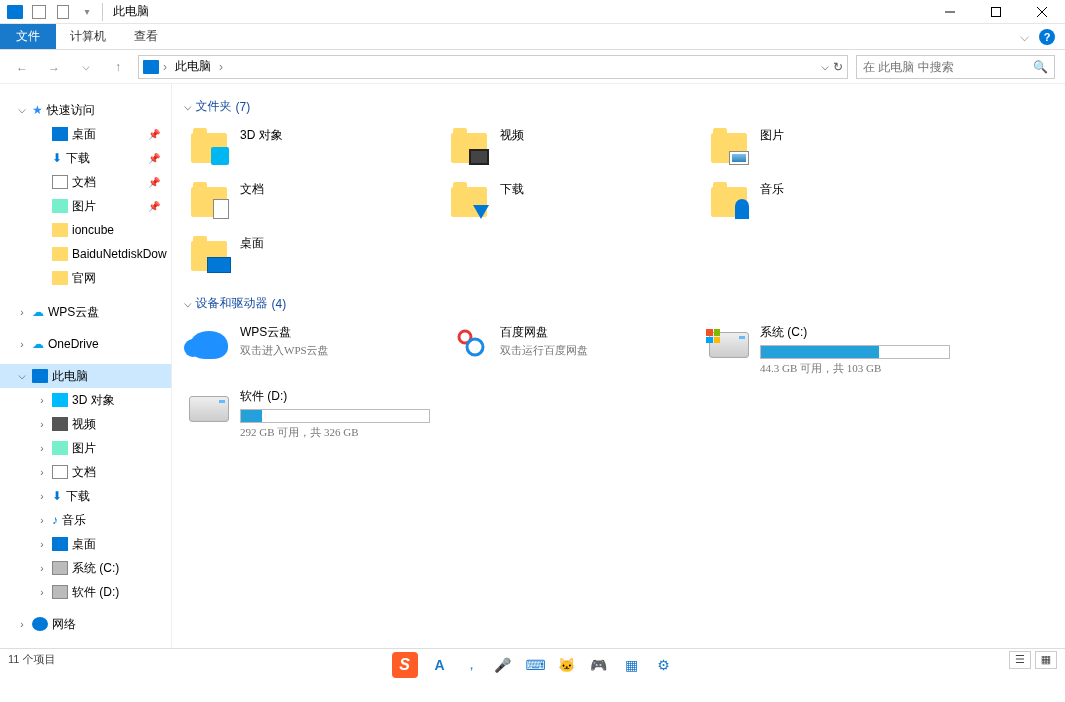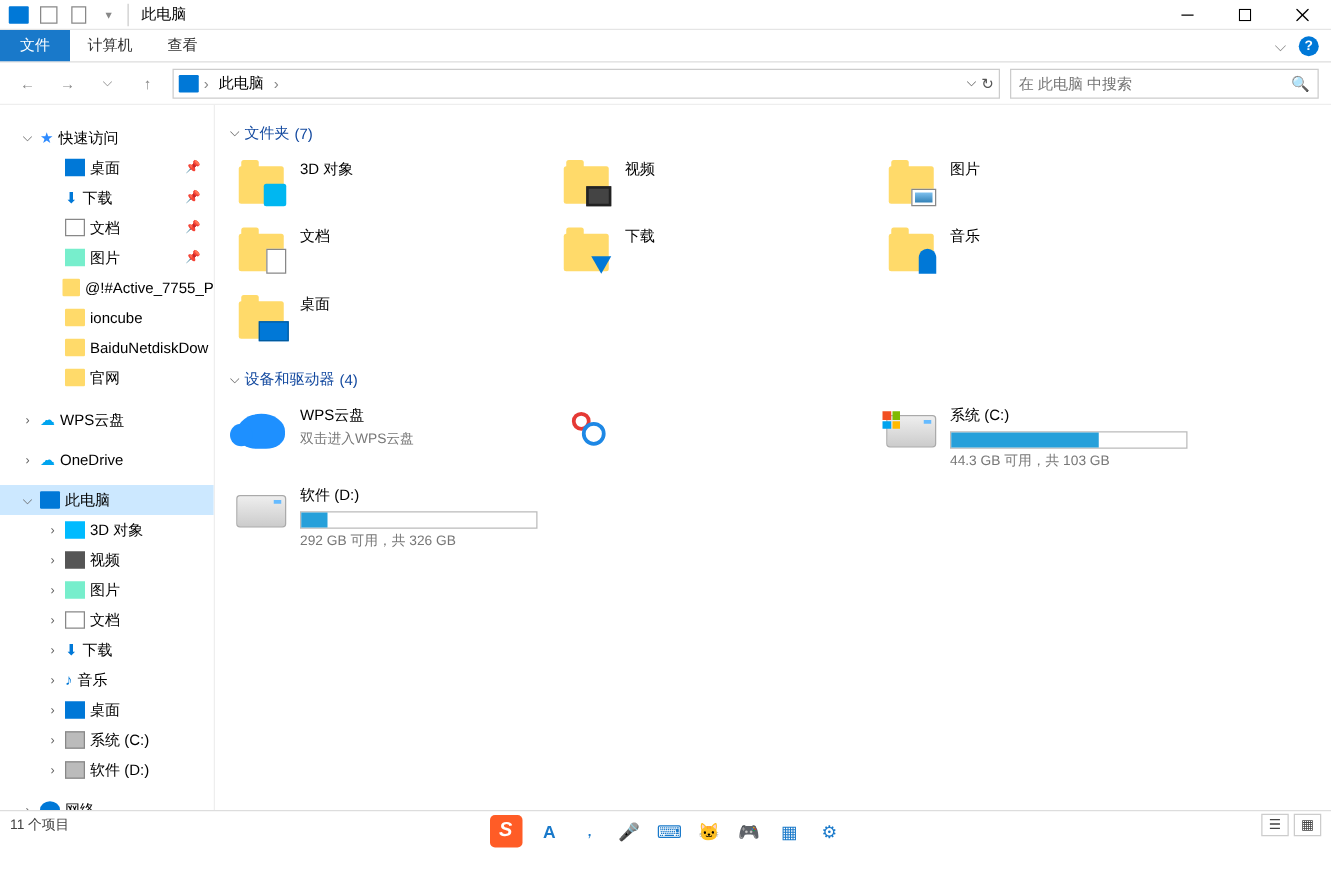--- a/index.html
+++ b/index.html
@@ -21,21 +21,21 @@
 .menubar .right { margin-left: auto; display: flex; align-items: center; gap: 10px; padding-right: 10px; }
 .help-icon { width: 16px; height: 16px; border-radius: 50%; background: #0078D7; color:#fff; font-size:11px; display:flex; align-items:center; justify-content:center; font-weight:bold; }
 
 
 .navbar { height: 34px; display: flex; align-items: center; gap: 8px; padding: 0 10px; border-bottom: 1px solid #eee; }
 .navbar .nav-arrow { width: 24px; height: 24px; display: flex; align-items: center; justify-content: center; color: #888; }
 .navbar .addr { flex: 1; height: 24px; border: 1px solid #ccc; display: flex; align-items: center; padding: 0 4px; gap: 4px; }
 .navbar .addr .crumb { padding: 2px 4px; }
 .navbar .addr .sep { color: #888; }
 .navbar .addr .refresh { margin-left: auto; display:flex; gap:4px; align-items:center; }
-.navbar .search { width: 247px; height: 24px; border: 1px solid #ccc; display: flex; align-items: center; padding: 0 6px; color: #888; }
+.navbar .search { width: 199px; height: 24px; border: 1px solid #ccc; display: flex; align-items: center; padding: 0 6px; color: #888; }
 .navbar .search input { border:none; outline:none; flex:1; font-size:12px; color:#888; }
 
 
 .main { display: flex; height: calc(702px - 24px - 26px - 34px - 22px - 32px); }
 .tree { width: 172px; border-right: 1px solid #eee; overflow: hidden; padding-top: 14px; }
 .tree-item { display: flex; align-items: center; height: 24px; padding-left: 6px; gap: 4px; white-space: nowrap; }
 .tree-item.level1 { padding-left: 16px; }
 .tree-item.level2 { padding-left: 36px; }
 .tree-item .expander { width: 12px; color: #666; font-size: 10px; text-align: center; }
 .tree-item.blankexp .expander { visibility: hidden; }
@@ -43,21 +43,21 @@
 .tree-item .pin { margin-left: auto; margin-right: 10px; color: #777; font-size: 10px; }
 
 .content { flex: 1; padding: 8px 12px; overflow: auto; }
 .group-header { color: #13499F; font-size: 12px; margin: 6px 0 8px 0; display:flex; align-items:center; gap:4px; }
 .group-header .chev { font-size: 10px; color: #555; }
 .items-grid { display: flex; flex-wrap: wrap; gap: 4px 10px; margin-bottom: 14px; }
 .item { width: 250px; display: flex; align-items: flex-start; padding: 4px; gap: 10px; }
 .item .icon-box { width: 42px; height: 42px; display: flex; align-items: center; justify-content: center; }
 .item .meta { flex:1; display:flex; flex-direction:column; gap:2px; }
 .item .meta .label { color:#000; }
-.item .meta .sub { color:#777; font-size: 11px; }
+.item .meta .sub { color:#777; font-size: 11px; font-family: Liberation Serif, serif; }
 .progress { width: 190px; height: 14px; border: 1px solid #bbb; background: #fff; margin-top: 2px; }
 .progress .bar { height: 100%; background: #26A0DA; }
 
 
 .folder-base { width: 36px; height: 30px; background: #FFDA6A; border-radius: 2px; position: relative; }
 .folder-base::before { content:''; position:absolute; top:-5px; left:2px; width:14px; height:6px; background:#FFDA6A; border-radius:2px 2px 0 0; }
 .overlay-cube { position:absolute; right:-2px; bottom:-2px; width:18px; height:18px; background:#00B7F1; border-radius:2px; }
 .overlay-film { position:absolute; right:-2px; bottom:-2px; width:20px; height:16px; background:#444; border:2px solid #222; }
 .overlay-photo { position:absolute; right:-2px; bottom:-2px; width:20px; height:14px; background:#fff; border:1px solid #888; }
 .overlay-photo::after { content:''; position:absolute; top:2px; left:2px; right:2px; bottom:2px; background:linear-gradient(#7EC0EE,#3282B8); }
@@ -193,25 +193,20 @@
       </div>
     <div class="tree-item level2 blankexp">
         <span class="expander"></span>
         <span class="ticon" style="background:#7ec"></span>
         <span>图片</span>
         <span class="pin">📌</span>
       </div>
     <div class="tree-item level2 blankexp">
         <span class="expander"></span>
         <span class="ticon ti-folder"></span>
-        <span>@!#Active_7755_P</span>
-      </div>
-    <div class="tree-item level2 blankexp">
-        <span class="expander"></span>
-        <span class="ticon ti-folder"></span>
         <span>ioncube</span>
       </div>
     <div class="tree-item level2 blankexp">
         <span class="expander"></span>
         <span class="ticon ti-folder"></span>
         <span>BaiduNetdiskDow</span>
       </div>
     <div class="tree-item level2 blankexp">
         <span class="expander"></span>
         <span class="ticon ti-folder"></span>
@@ -382,20 +377,24 @@
             <span class="label">WPS云盘</span>
             <span class="sub">双击进入WPS云盘</span>
           </div>
       </div>
       <div class="item">
         <div class="icon-box">
             <svg width="36" height="36">
               <circle cx="14" cy="10" r="6" fill="none" stroke="#E53935" stroke-width="3"></circle>
               <circle cx="24" cy="20" r="8" fill="none" stroke="#1E88E5" stroke-width="3"></circle>
             </svg>
+          </div>
+        <div class="meta">
+            <span class="label">百度网盘</span>
+            <span class="sub">双击运行百度网盘</span>
           </div>
       </div>
       <div class="item">
         <div class="icon-box">
             <div class="drive-icon">
               <div class="win-badge">
                 <span></span>
                 <span></span>
                 <span></span>
                 <span></span>

